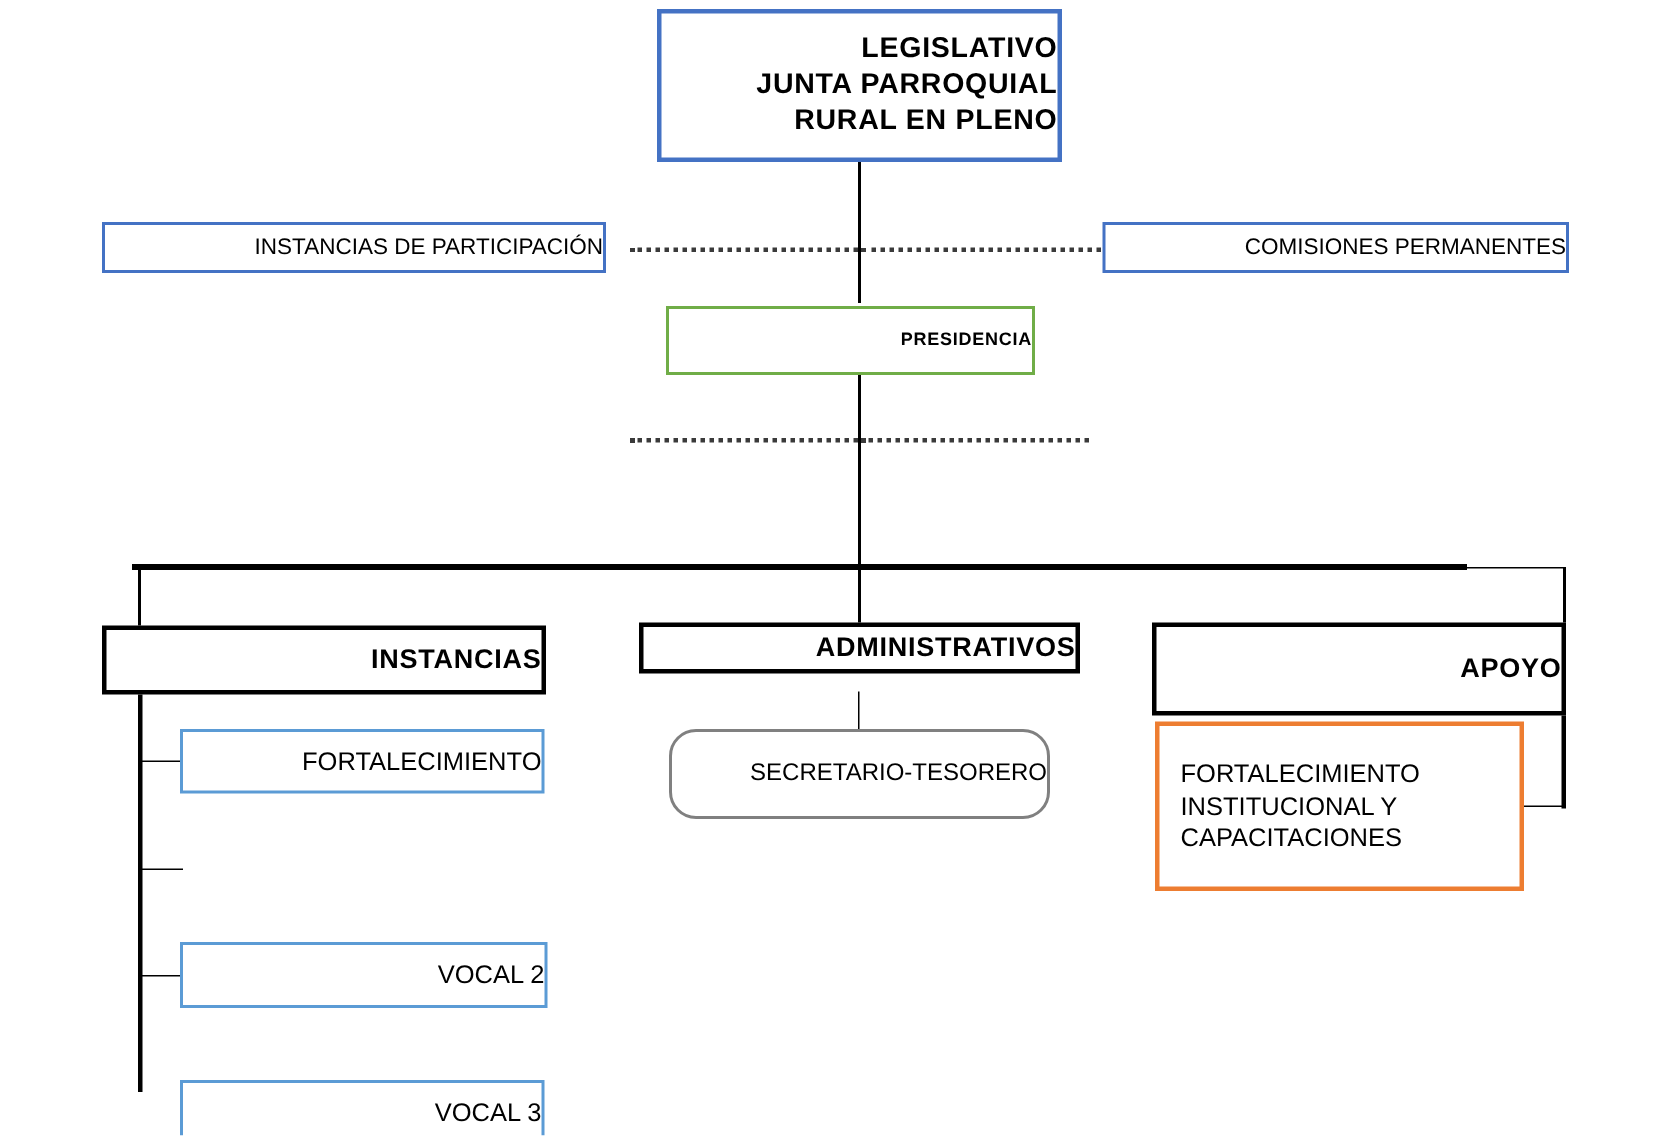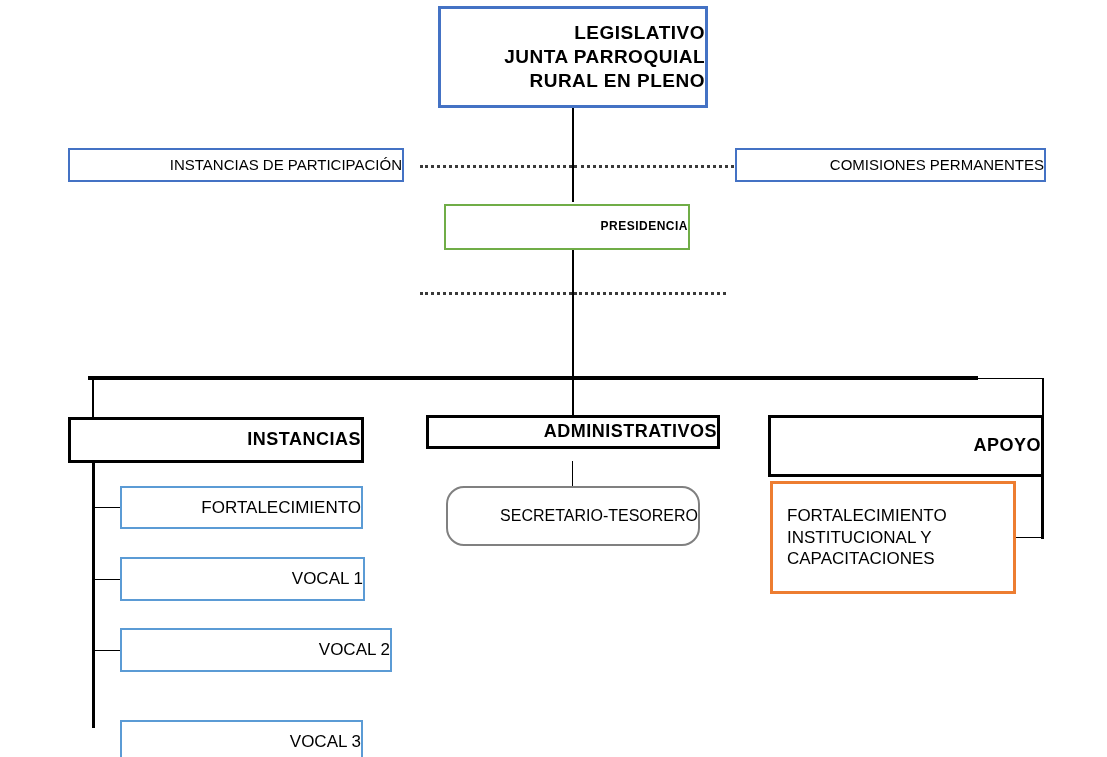--- a/index.html
+++ b/index.html
@@ -132,25 +132,22 @@
   </div>
 
   <div class="node b-black bold" style="left:768px; top:415px; width:276px; height:62px; font-size:18px; letter-spacing:0.5px;">
     <span class="node-label">APOYO</span>
   </div>
 
   <div class="node b-blue-lt normal" style="left:120px; top:486px; width:243px; height:43px; font-size:17px;">
     <span class="node-label">FORTALECIMIENTO</span>
   </div>
 
-  <div class="node b-blue-lt normal" style="left:120px; top:557px; width:245px; height:44px; font-size:17px;">
-    <span class="node-label">VOCAL 1</span>
-  </div>
 
-  <div class="node b-blue-lt normal" style="left:120px; top:628px; width:272px; height:44px; font-size:17px;">
+  <div class="node b-blue-lt normal" style="left:120px; top:628px; width:245px; height:44px; font-size:17px;">
     <span class="node-label">VOCAL 2</span>
   </div>
 
   <div class="node b-blue-lt normal" style="left:120px; top:720px; width:243px; height:44px; font-size:17px;">
     <span class="node-label">VOCAL 3</span>
   </div>
 
   <div class="node b-gray normal" style="left:446px; top:486px; width:254px; height:60px; font-size:16px;border-radius:18px;">
     <span class="node-label">SECRETARIO-TESORERO</span>
   </div>

